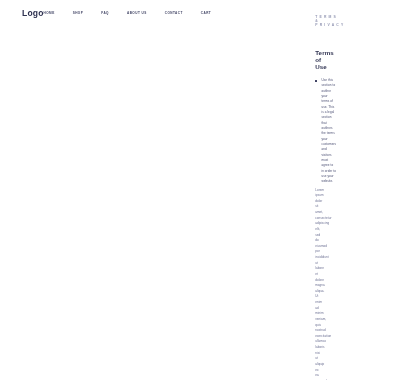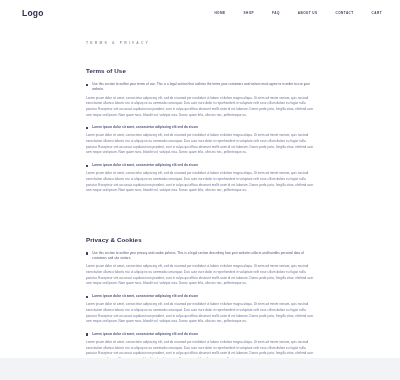--- a/index.html
+++ b/index.html
@@ -11,21 +11,21 @@
     font-family:"Liberation Sans", sans-serif;
     overflow:hidden;
   }
 
   .page {
     position:relative;
     width:400px;
     height:380px;
     background:#ffffff;
     display:flex;
-    flex-direction:column;
+    flex-direction:row;
   }
 
   
   .header {
     height:26px;
     flex:0 0 26px;
     display:flex;
     align-items:center;
     justify-content:space-between;
     padding:0 18px 0 22px;

